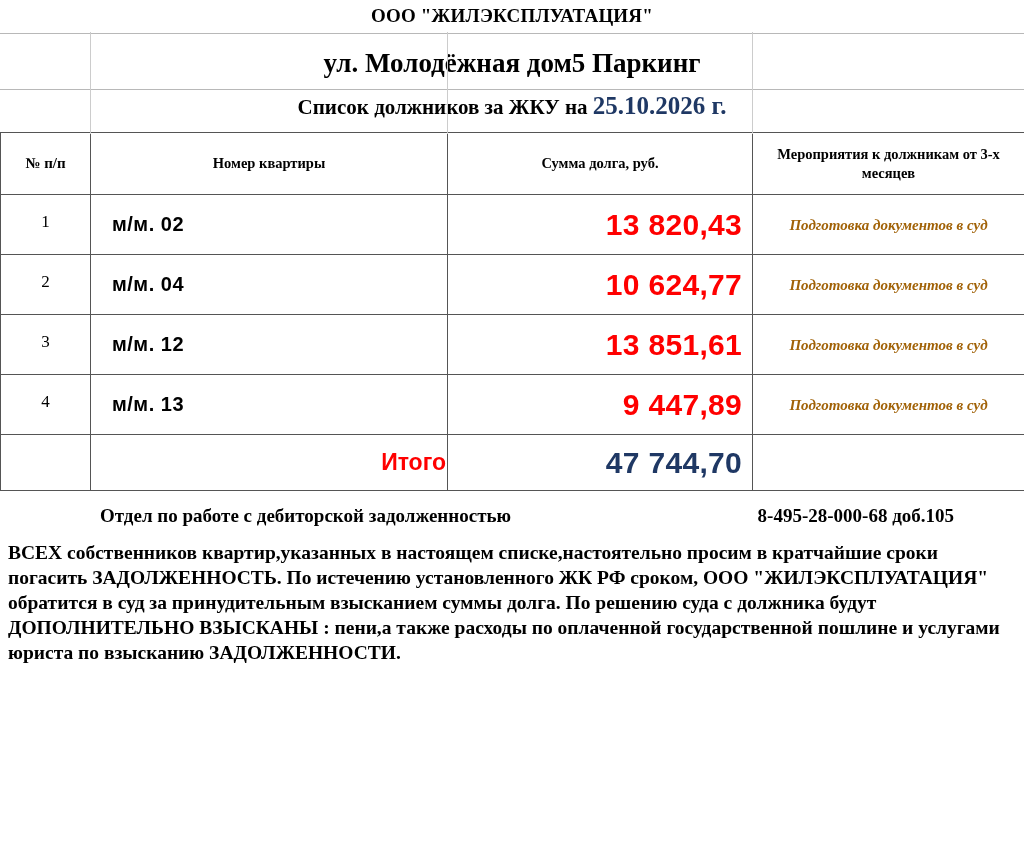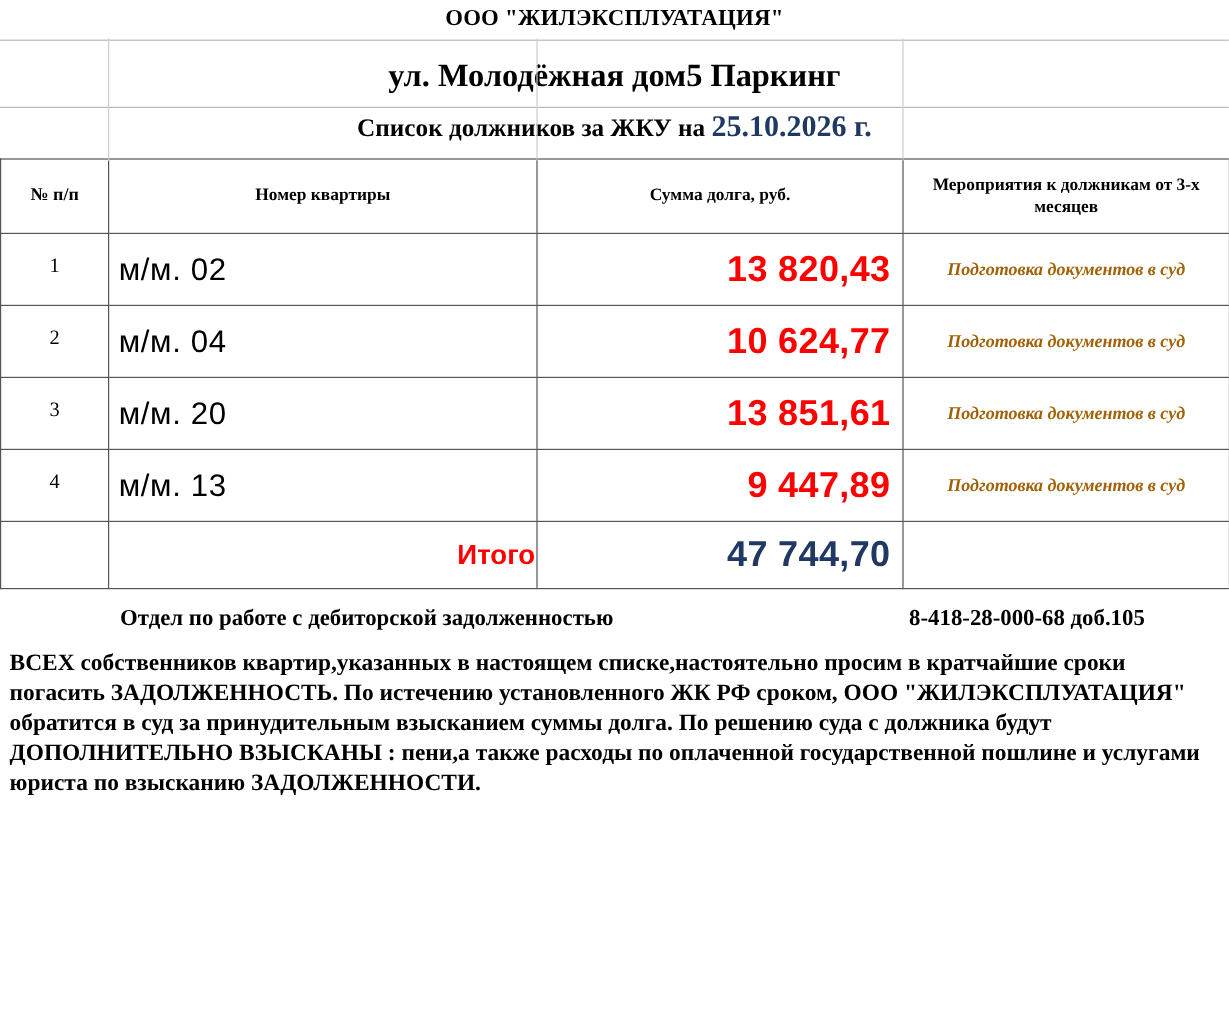--- a/index.html
+++ b/index.html
@@ -108,24 +108,24 @@
     box-sizing: border-box;
   }
   td.num {
     text-align: center;
     font-size: 17px;
     font-family: "Liberation Serif", serif;
     vertical-align: bottom;
     padding-bottom: 6px;
   }
   td.flat {
-    font-size: 26px;
-    font-family: "Liberation Sans", sans-serif;
-    font-weight: normal;
-    padding-left: 8px;
+    font-size: 20px;
+    font-family: "Liberation Sans", sans-serif;
+    font-weight: bold;
+    padding-left: 21px;
     letter-spacing: 0.5px;
   }
   td.sum {
     font-size: 30px;
     font-family: "Liberation Sans", sans-serif;
     font-weight: bold;
     color: #ff0000;
     text-align: right;
     padding-right: 10px;
     letter-spacing: 0.3px;
@@ -251,21 +251,21 @@
         <td class="act">Подготовка  документов в суд</td>
       </tr>
       <tr>
         <td class="num">2</td>
         <td class="flat">м/м. 04</td>
         <td class="sum">10 624,77</td>
         <td class="act">Подготовка  документов в суд</td>
       </tr>
       <tr>
         <td class="num">3</td>
-        <td class="flat">м/м. 20</td>
+        <td class="flat">м/м. 12</td>
         <td class="sum">13 851,61</td>
         <td class="act">Подготовка  документов в суд</td>
       </tr>
       <tr>
         <td class="num">4</td>
         <td class="flat">м/м. 13</td>
         <td class="sum">9 447,89</td>
         <td class="act">Подготовка  документов в суд</td>
       </tr>
       <tr class="total">
@@ -273,18 +273,18 @@
         <td class="total-label">Итого</td>
         <td class="total-sum">47 744,70</td>
         <td class="no-border-all"></td>
       </tr>
     </tbody>
   </table>
 
 
   <div class="contacts">
     <div class="dept">Отдел по работе с дебиторской задолженностью</div>
-    <div class="phone">8-418-28-000-68 доб.105</div>
+    <div class="phone">8-495-28-000-68 доб.105</div>
   </div>
 
   <div class="warning">ВСЕХ собственников квартир,указанных в настоящем списке,настоятельно просим в кратчайшие сроки погасить ЗАДОЛЖЕННОСТЬ. По истечению установленного ЖК РФ сроком, ООО "ЖИЛЭКСПЛУАТАЦИЯ" обратится в суд за принудительным взысканием суммы долга. По решению суда с должника будут ДОПОЛНИТЕЛЬНО ВЗЫСКАНЫ : пени,а также расходы по оплаченной государственной пошлине и услугами юриста по взысканию ЗАДОЛЖЕННОСТИ.</div>
 
 </div>
 
 </body></html>

